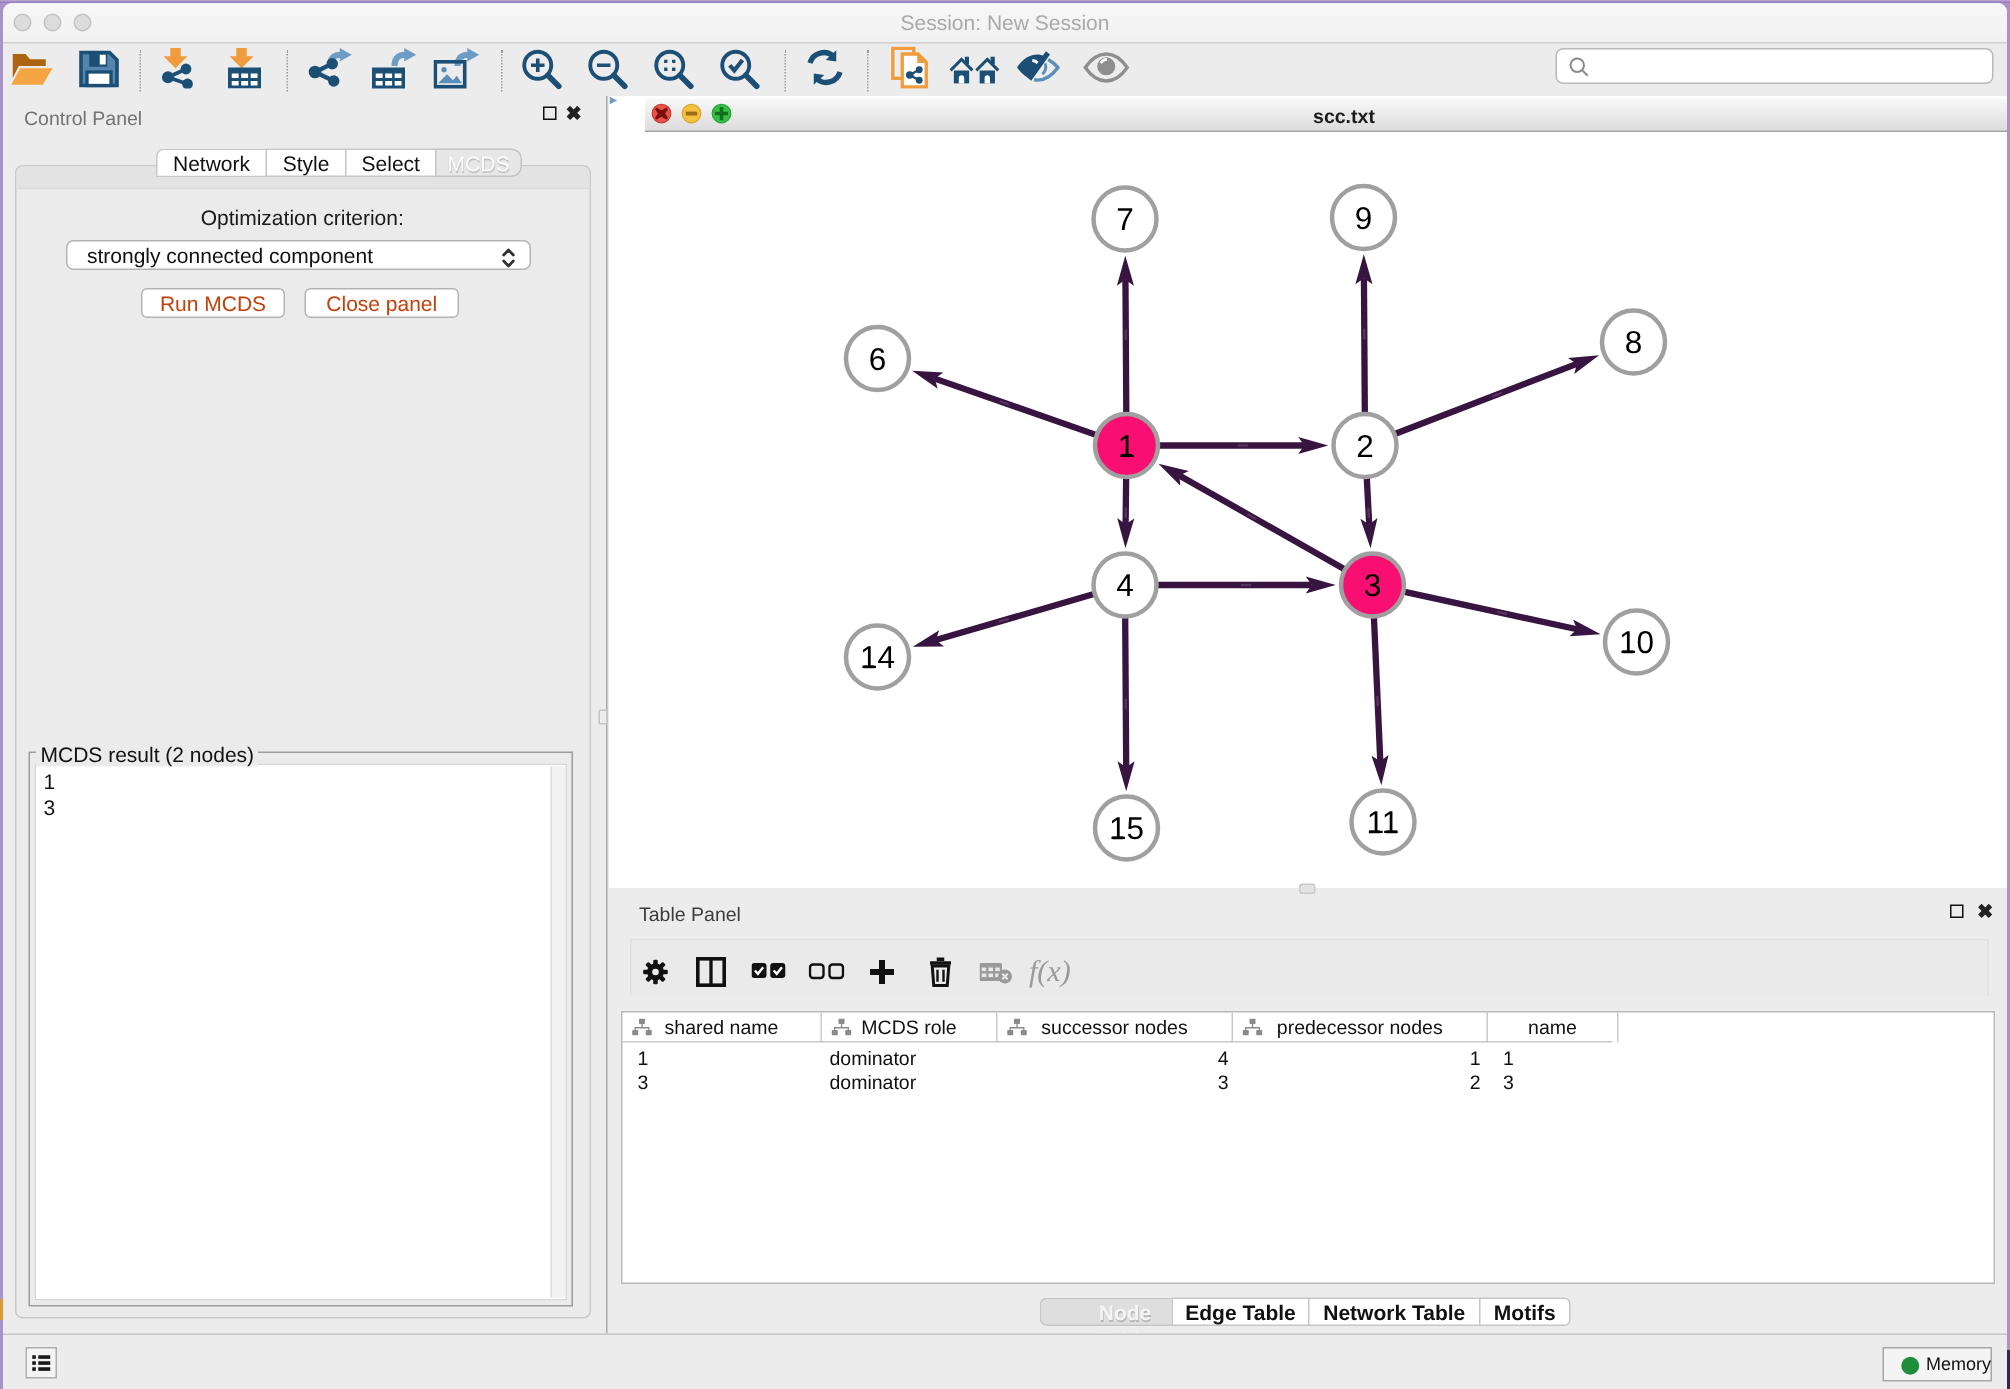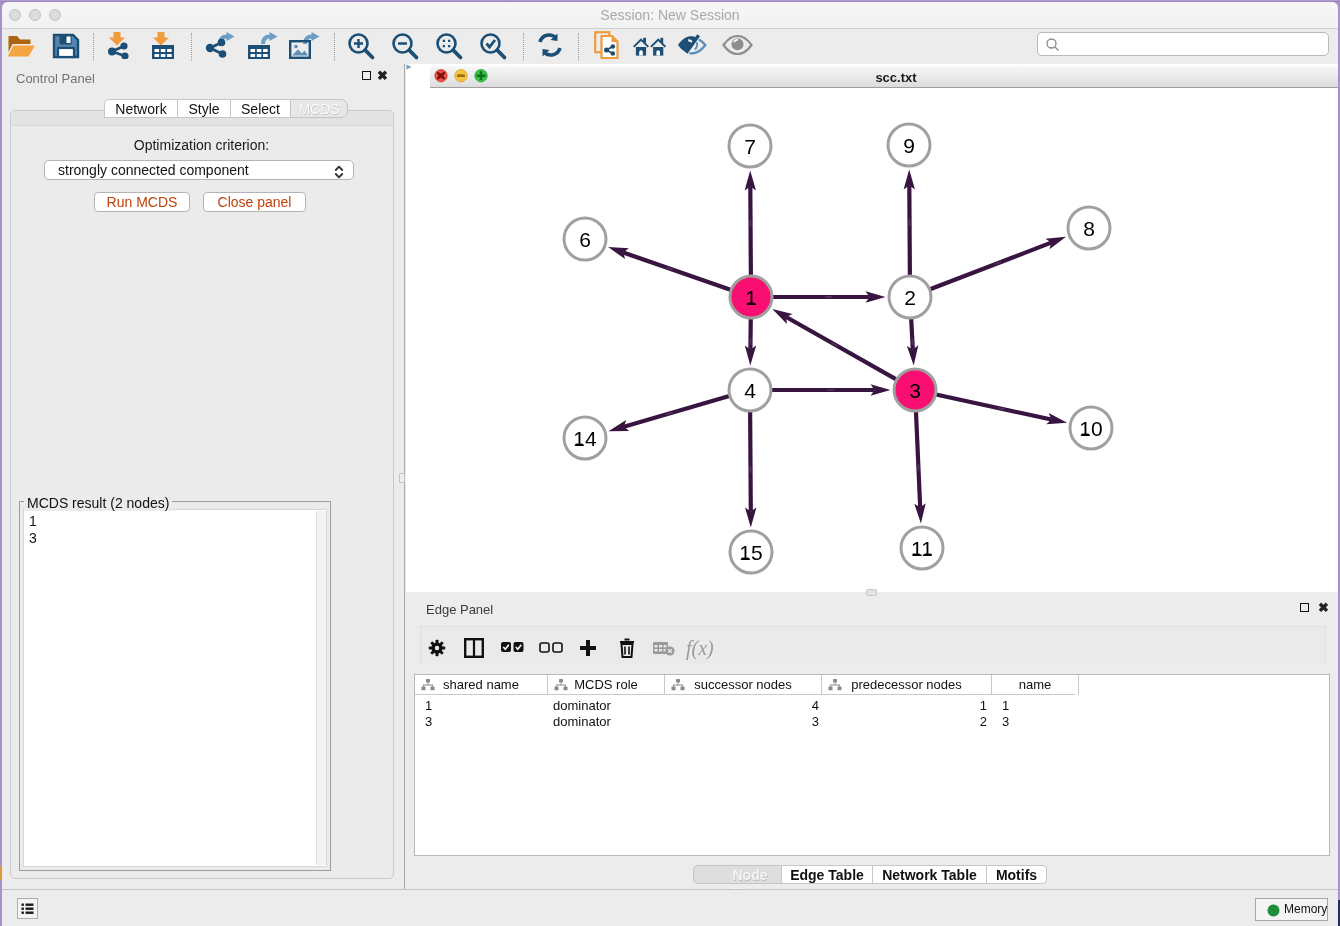--- a/index.html
+++ b/index.html
@@ -48,21 +48,21 @@
   font-size:14px; color:#1a1a1a; }
 #dropdown { position:absolute; left:42px; top:96px; width:310px; height:20px;
   background:#fff; border:1px solid #b4b4b4; border-radius:5px; font-size:14px;
   line-height:19px; padding-left:13px; color:#111; }
 #dropdown svg { position:absolute; right:6px; top:3px; }
 .btn { position:absolute; top:128px; height:20px; background:#fff;
   border:1px solid #b4b4b4; border-radius:4px; font-size:14px; text-align:center;
   line-height:19px; color:#c2410c; }
 #btn-run { left:92px; width:96px; }
 #btn-close { left:201px; width:103px; }
-#fieldset { position:absolute; left:17px; top:437px; width:312px; height:370px;
+#fieldset { position:absolute; left:17px; top:437px; width:363px; height:370px;
   border:1px solid #9d9d9d; }
 #fieldset .legend { position:absolute; left:4px; top:-7px; background:#ebebeb;
   padding:0 3px; font-size:14px; color:#111; z-index:2; }
 #fieldset .inner { position:absolute; left:3px; top:7px; right:3px; bottom:3px;
   background:#fff; border:1px solid #d7d7d7; font-size:14px; padding:3px 0 0 5px; line-height:17px; color:#111; }
 #fieldset .sbar { position:absolute; right:0px; top:1px; width:10px; bottom:1px; background:#f2f2f2; border-left:1px solid #dedede;}
 
 #vdivider { position:absolute; left:402px; top:62px; width:1px; height:826px; background:#a9a9a9; }
 #vgrip { position:absolute; left:397px; top:471px; width:6px; height:10px;
   background:#ededed; border:1px solid #c4c4c4; border-radius:1px; }
@@ -370,21 +370,21 @@
 <circle cx="922" cy="548" r="21.0" fill="#ffffff" stroke="#a0a0a0" stroke-width="3"></circle>
 <text x="922" y="555.5" font-family="Liberation Sans, sans-serif" font-size="21" fill="#000" text-anchor="middle">11</text>
 <rect x="912.6" y="553.6" width="7.2" height="1.9" fill="#000"></rect>
 <rect x="924.2" y="553.6" width="7.2" height="1.9" fill="#000"></rect>
     </svg>
   </div>
   <div id="hstrip" style="position:absolute;left:406px;top:590px;width:930px;height:4px;background:#ececec;"></div>
   <div id="hgrip" style="position:absolute;left:864px;top:587px;width:11px;height:7px;background:#e3e3e3;border:1px solid #c9c9c9;border-radius:2px;"></div>
   <div id="tpanel">
     <div id="tpanel-hd">
-      <span class="pt">Edge Panel</span>
+      <span class="pt">Table Panel</span>
       <div class="float-ic" style="left:892px;"></div>
       <div class="close-x" style="left:910px;">✖</div>
     </div>
     <div id="ttoolbar">
         <svg style="position:absolute;left:7px;top:12px" width="18" height="18" viewBox="0 0 18 18">
           <g fill="#111111">
             <circle cx="9" cy="9" r="5.6"></circle>
 <g>
               <rect x="7.5" y="0.8" width="3" height="4" rx="0.8" transform="rotate(0 9 9)"></rect>
               <rect x="7.5" y="0.8" width="3" height="4" rx="0.8" transform="rotate(45 9 9)"></rect>

